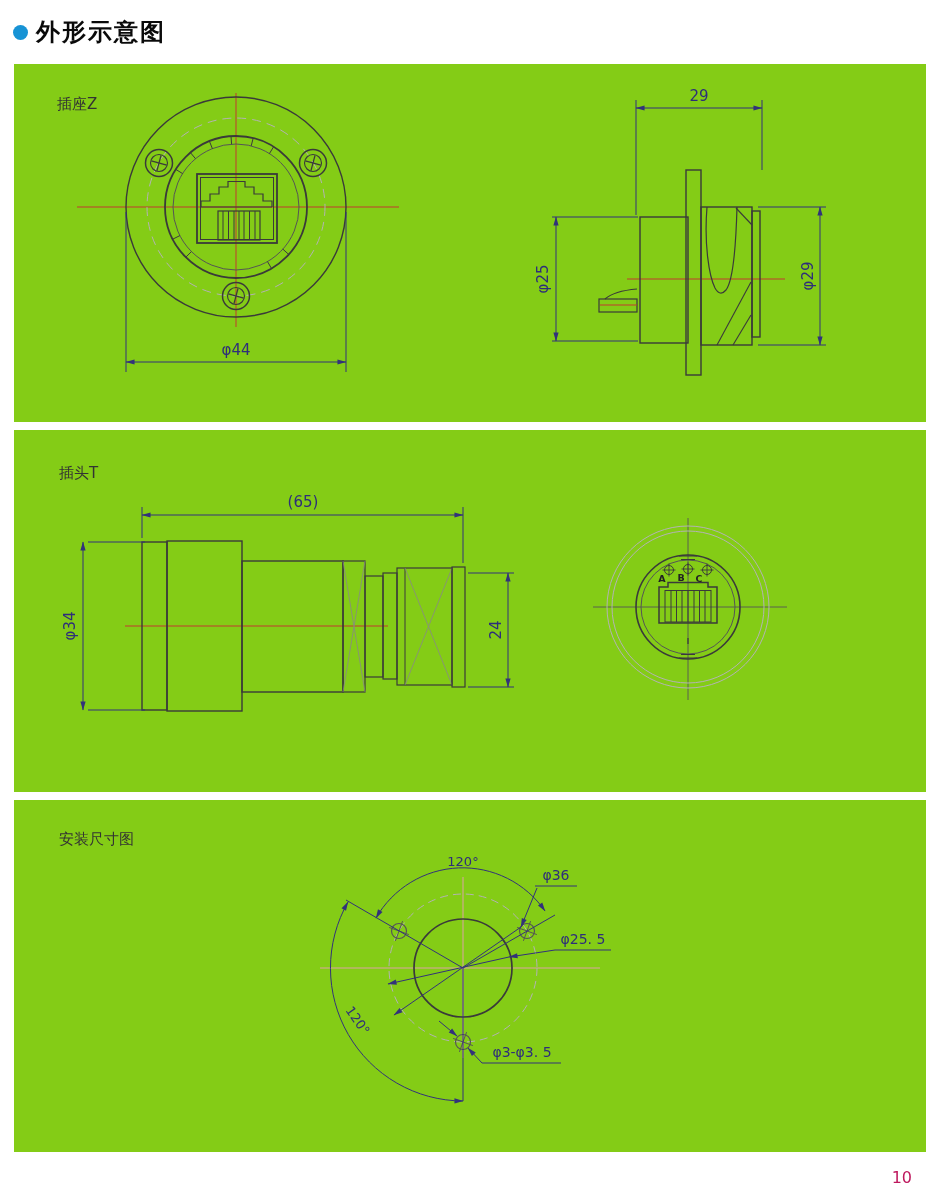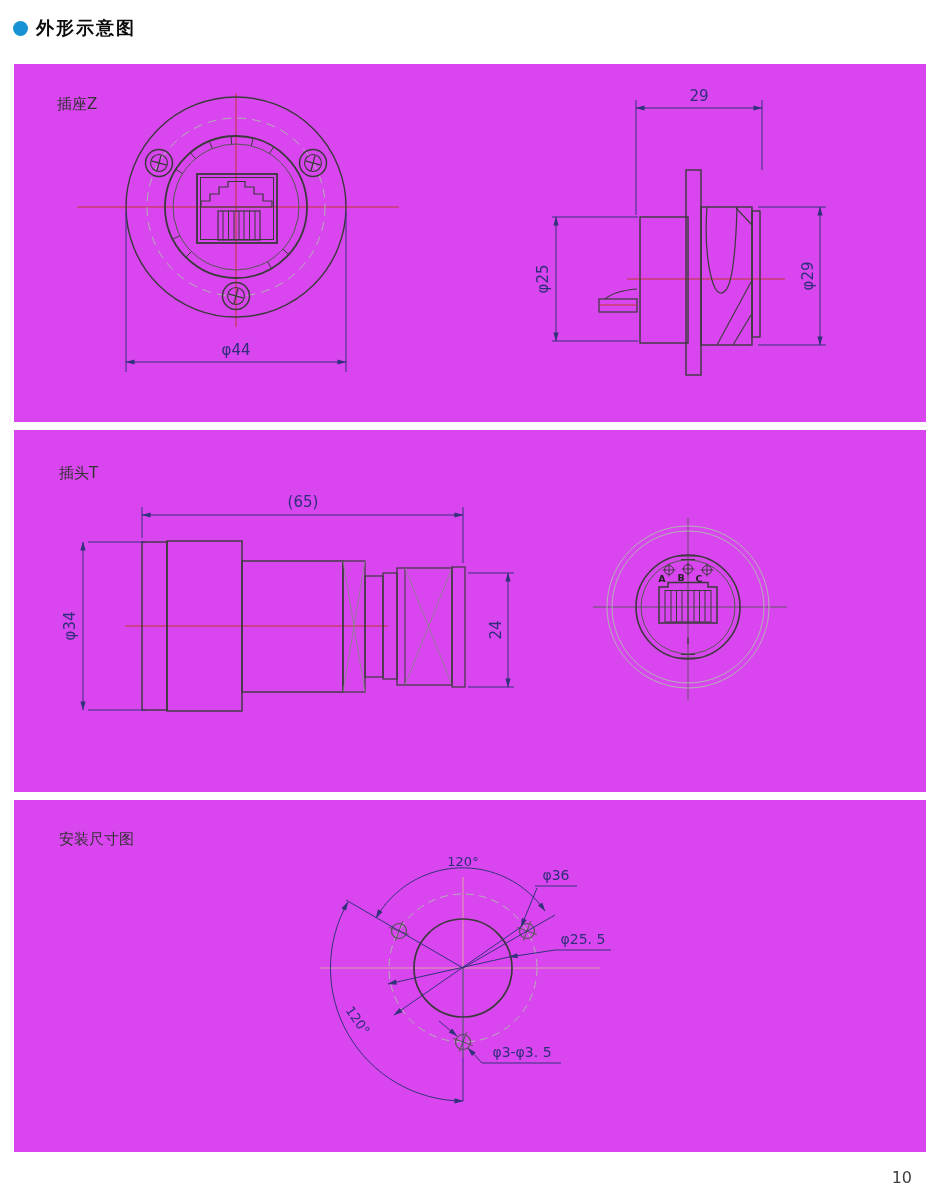--- a/index.html
+++ b/index.html
@@ -1,36 +1,36 @@
 <!DOCTYPE html>
 <html><head>
 <meta charset="utf-8">
 <style>
   html,body{margin:0;padding:0;background:#ffffff;}
   body{width:940px;height:1203px;position:relative;font-family:"DejaVu Sans","Liberation Sans",sans-serif;}
   .titlebar{position:absolute;left:13px;top:16px;display:flex;align-items:center;gap:8px;}
   .bluedot{width:15px;height:15px;border-radius:50%;background:#1793d5;}
-  .titletext{font-size:18px;font-weight:bold;color:#0a0a0a;letter-spacing:2px;}
-  .panel{position:absolute;left:14px;width:912px;background:#d946ef;}
+  .titletext{font-size:24px;font-weight:bold;color:#0a0a0a;letter-spacing:2px;}
+  .panel{position:absolute;left:14px;width:912px;background:#84cc16;}
   .p1{top:64px;height:358px;}
   .p2{top:430px;height:362px;}
   .p3{top:800px;height:352px;}
   svg{display:block;}
   .ln{stroke:#3a3a3a;fill:none;}
   .lt{stroke:#555;fill:none;}
   .lg{stroke:#b3b3b3;fill:none;}
   .red{stroke:#c23b2e;stroke-width:1;fill:none;}
   .pink{stroke:#dca3a3;stroke-width:1;fill:none;}
   .dimln{stroke:#32327a;stroke-width:1;fill:none;}
   .dim{fill:#2e2e7a;font:15px "DejaVu Sans",sans-serif;}
   .dim3{fill:#2e2e7a;font:14px "DejaVu Sans",sans-serif;}
   .deg{fill:#2e2e7a;font:13px "DejaVu Sans",sans-serif;}
   .plabel{fill:#333;font:15px "DejaVu Sans",sans-serif;font-weight:500;}
   .contact{fill:#222;font:bold 9.5px "DejaVu Sans",sans-serif;}
-  .pagenum{position:absolute;right:28px;top:1168px;font-size:16px;color:#404040;}
+  .pagenum{position:absolute;right:28px;top:1168px;font-size:16px;color:#be185d;}
 </style>
 </head>
 <body>
 
 <div class="titlebar">
   <span class="bluedot"></span>
   <span class="titletext">外形示意图</span>
 </div>
 
 <div class="panel p1">

